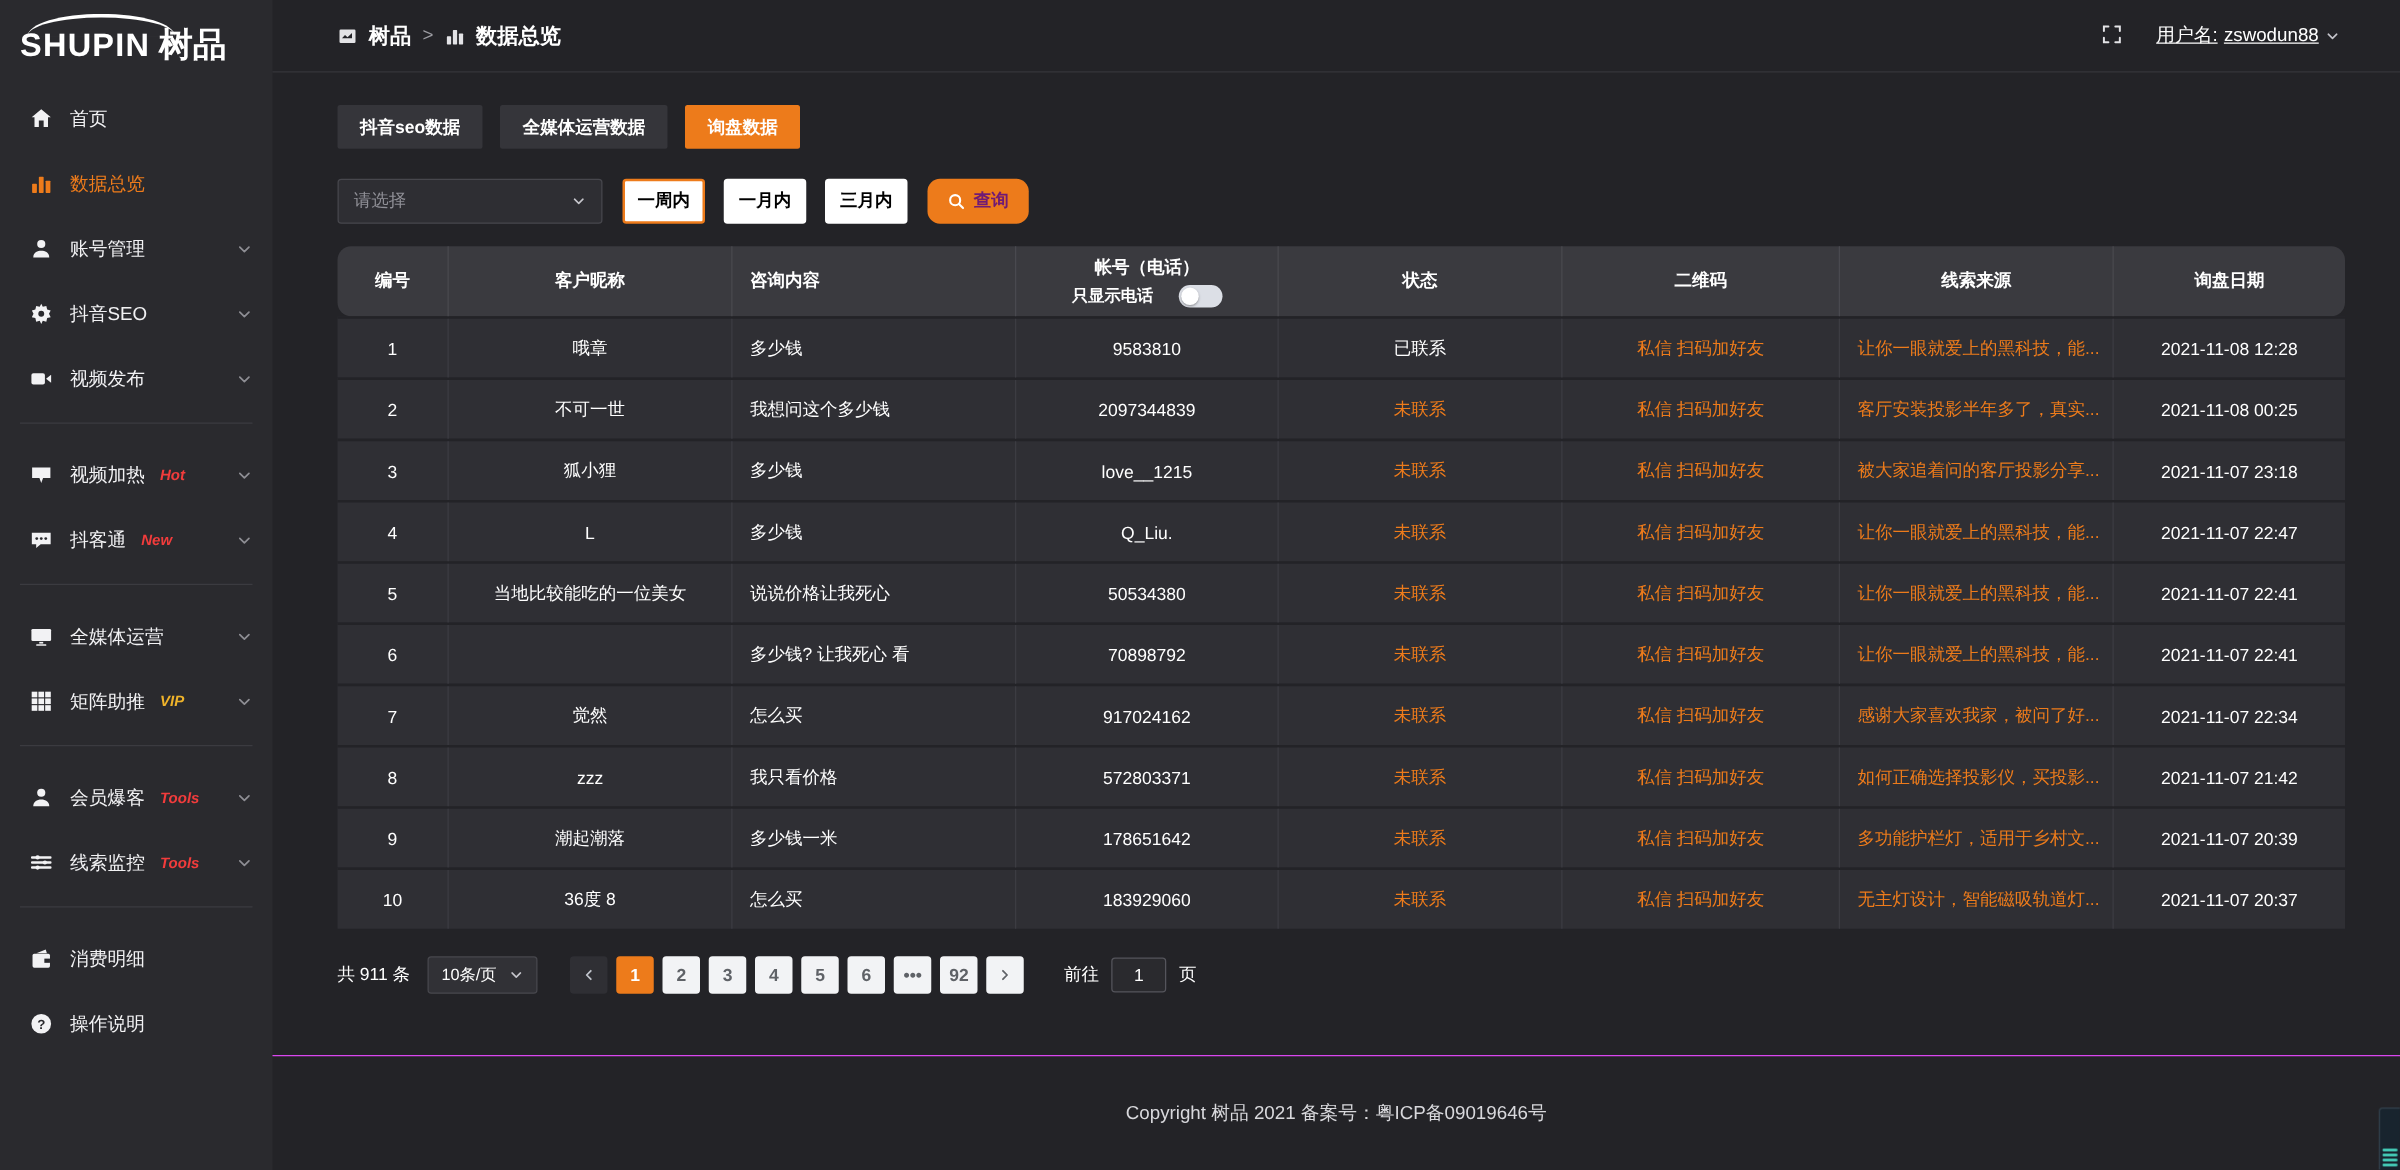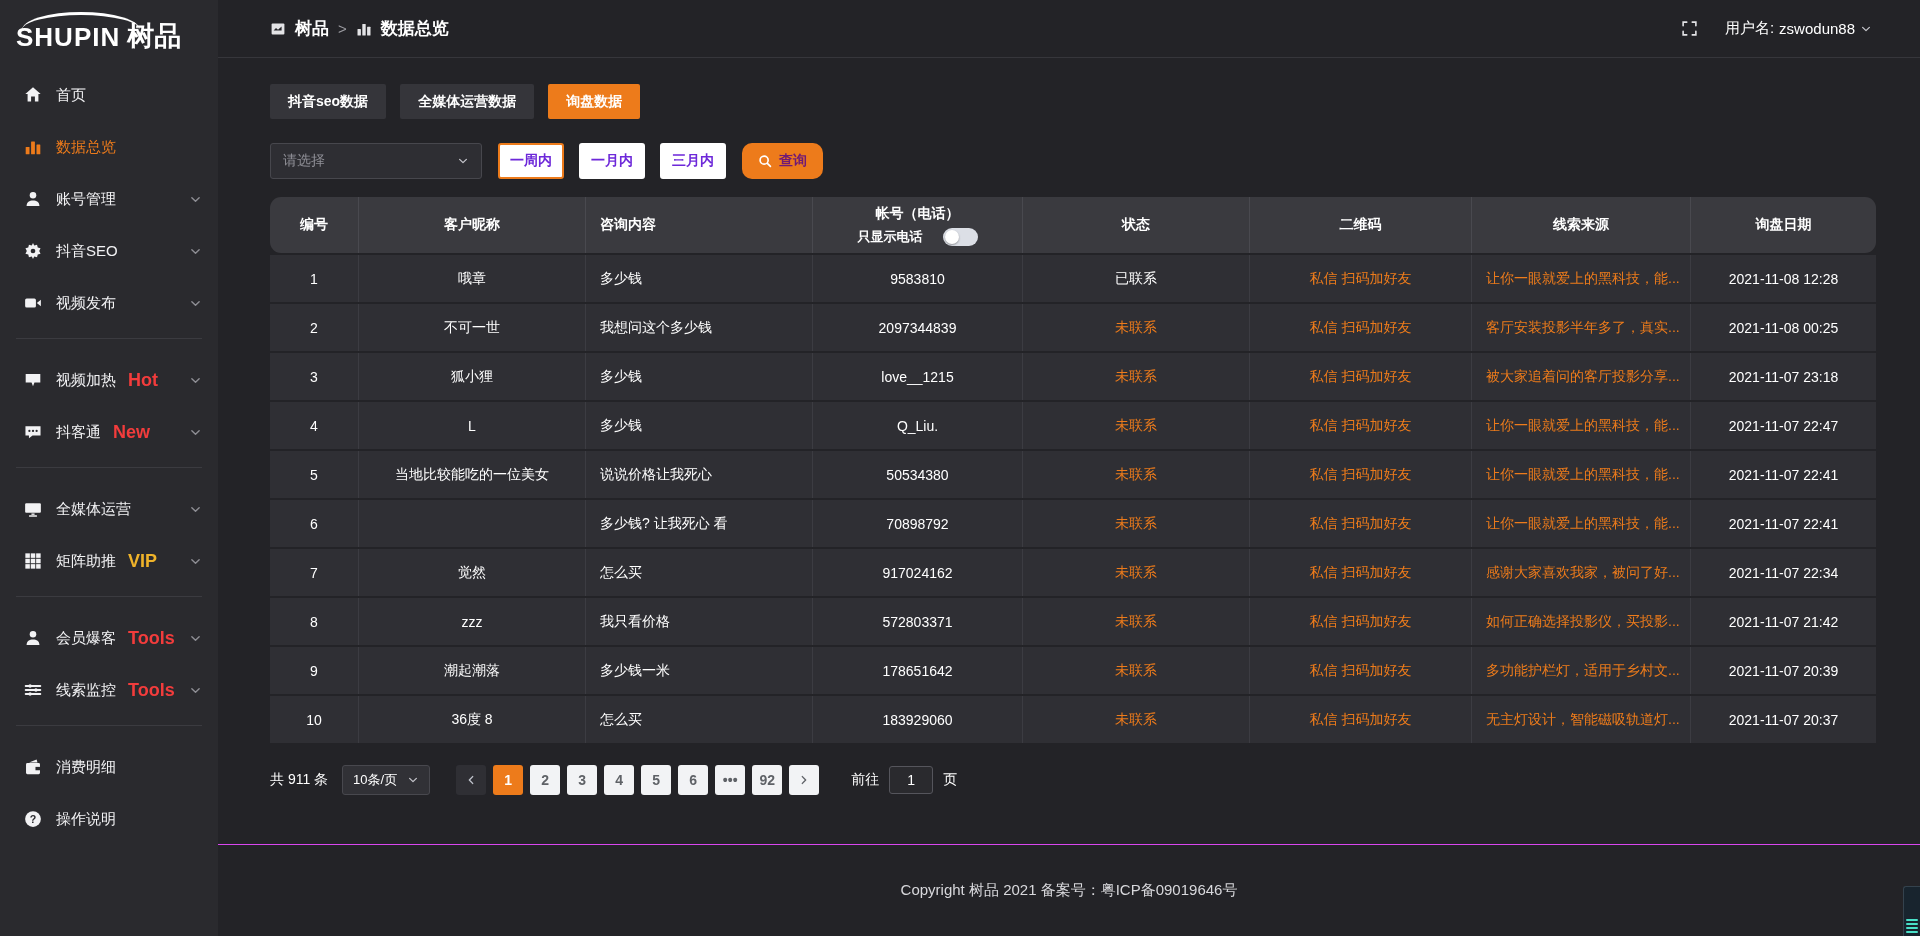--- a/index.html
+++ b/index.html
@@ -15,53 +15,53 @@
   .logo-arc { position:absolute; top:0; left:6px; width:118px; height:18px;
     border-top:3px solid #fff; border-radius:50% 50% 0 0 / 100% 100% 0 0; }
   .logo-en { font-size:26px; font-weight:bold; letter-spacing:1px; line-height:1; }
   .logo-cn { font-size:27px; font-weight:bold; margin-left:7px; line-height:1; }
   .side-menu { padding-top:14px; }
   .side-item { height:46px; display:flex; align-items:center; padding:0 16px 0 24px;
     font-size:15px; cursor:pointer; margin-bottom:6px; color:#f2f2f4; }
   .side-item.active { color:var(--accent); }
   .side-icon { width:18px; height:18px; margin-right:14px; flex-shrink:0; color:inherit; }
   .side-icon svg { width:100%; height:100%; display:block; }
-  .side-badge { font-weight:bold; font-size:18px; margin-left:12px; }
+  .side-badge { font-style:italic; font-weight:bold; font-size:12px; margin-left:12px; }
   .chev { margin-left:auto; width:13px; height:13px; color:#8e8e94; }
   .chev svg { width:100%; height:100%; display:block; }
   .side-divider { height:1px; background:#3b3b40; margin:12px 16px 18px 16px; }
 
   
   .main { flex:1; display:flex; flex-direction:column; height:100%; min-width:0; }
   .topbar { height:58px; flex-shrink:0; border-bottom:1px solid #36363b;
     display:flex; align-items:center; justify-content:space-between; padding:0 48px 0 52px; }
   .breadcrumb { display:flex; align-items:center; gap:9px; font-size:17px; font-weight:bold; }
   .bc-icon { width:16px; height:16px; color:#e3e3e6; }
   .bc-icon svg { width:100%; height:100%; display:block; }
   .bc-sep { color:#9c9ca2; font-weight:normal; font-size:15px; }
-  .user-area { display:flex; align-items:center; gap:27px; font-size:15px; }
+  .user-area { display:flex; gap:27px; font-size:15px;text-decoration:underline; }
   .fs-icon { width:17px; height:17px; color:#e3e3e6; cursor:pointer; }
   .fs-icon svg { width:100%; height:100%; display:block; }
   .username { display:flex; align-items:center; gap:5px; cursor:pointer; }
   .chev-sm { width:12px; height:12px; color:#c5c5cb; display:inline-block; }
   .chev-sm svg { width:100%; height:100%; display:block; }
 
   .content { flex:1; padding:26px 44px 0 52px; min-height:0; }
 
   .tabs { display:flex; gap:14px; }
   .tab { background:#35353a; color:#fff; font-size:14px; font-weight:bold;
     padding:0 18px; height:35px; display:flex; align-items:center; border-radius:2px; cursor:pointer; }
   .tab.active { background:var(--accent); }
 
   .filter-row { margin-top:24px; display:flex; align-items:center; }
   .select { width:212px; height:36px; background:#2e2e33; border:1px solid #47474d;
     border-radius:3px; display:flex; align-items:center; justify-content:space-between;
     padding:0 12px; color:#8f8f96; font-size:14px; cursor:pointer; }
   .periods { display:flex; gap:15px; margin-left:16px; }
-  .period-btn { height:36px; min-width:57px; padding:12px 10px; background:#fff; color:#6d28d9;
+  .period-btn { height:36px; min-width:57px; padding:12px 10px; background:#fff; color:#000000;
     border:2px solid #fff; border-radius:3px; font-size:14px; font-weight:bold;
     display:flex; align-items:center; justify-content:center; cursor:pointer; }
   .period-btn.active { border-color:var(--accent); }
   .search-btn { margin-left:16px; height:36px; padding:0 16px; background:var(--accent);
     color:#701a75; border:none; border-radius:10px; display:flex; align-items:center; gap:7px;
     font-size:14px; font-weight:bold; cursor:pointer; font-family:inherit; }
   .s-icon { width:14px; height:14px; color:#fff; }
   .s-icon svg { width:100%; height:100%; display:block; }
 
   

